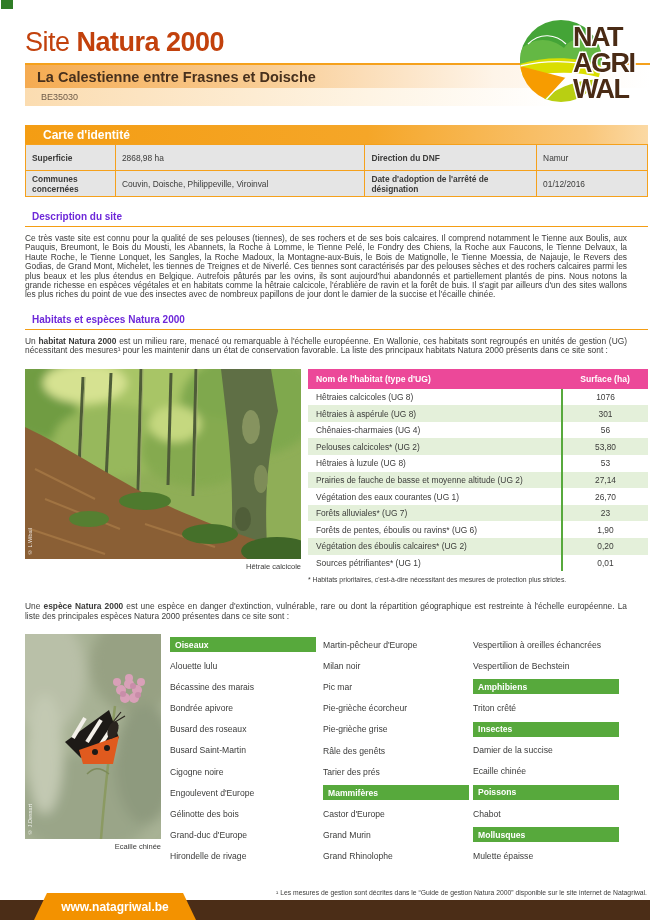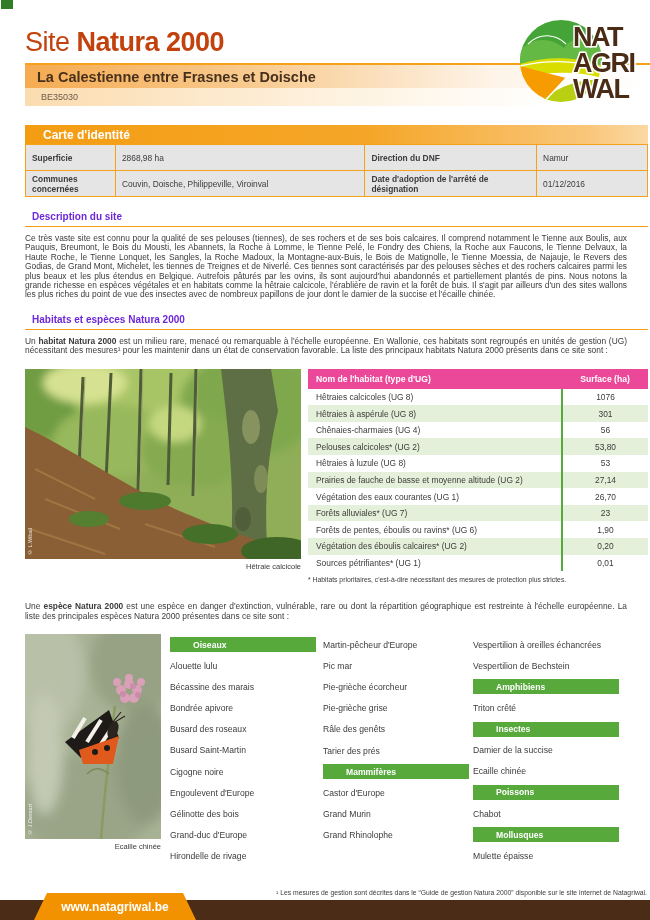--- a/index.html
+++ b/index.html
@@ -57,21 +57,21 @@
   table.hab-table tbody tr:nth-child(even){ background:#E4F0DA; }
   .tbl-note{ font-size:6.8px; margin-top:5px; color:#3b3b3a; }
 
   
   .sp-wrap{ display:flex; margin:13px 2px 0 25px; }
   .sp-photo-col{ width:136px; margin-right:9px; }
   .sp-photo{ position:relative; width:136px; height:205px; overflow:hidden; }
   .sp-cols{ flex:1; display:grid; grid-template-columns:153px 150px 1fr; }
   .sp-row{ height:21.2px; display:flex; align-items:center; font-size:8.6px; }
   .sp-row.hd{ height:15px; margin:3px 0; background:#57A93C; color:#fff; font-weight:bold;
-           padding-left:23px; max-width:146px; min-width:146px; align-self:center; }
+           padding-left:5px; max-width:146px; min-width:146px; align-self:center; }
 
   
   .bottom-note{ position:absolute; right:3px; bottom:24px; font-size:6.8px; color:#3b3b3a; }
   .footer-bar{ position:absolute; left:0; right:0; bottom:0; height:20px; background:#4B2D17; }
   .footer-tab{ position:absolute; left:34px; bottom:0; width:162px; height:27px; background:#F39200;
            clip-path:polygon(8% 0,92% 0,100% 100%,0 100%);
            display:flex; align-items:center; justify-content:center;
            color:#fff; font-weight:bold; font-size:12px; }
 </style>
 </head>
@@ -320,20 +320,21 @@
         <div class="sp-row">Busard des roseaux</div>
         <div class="sp-row">Busard Saint-Martin</div>
         <div class="sp-row">Cigogne noire</div>
         <div class="sp-row">Engoulevent d'Europe</div>
         <div class="sp-row">Gélinotte des bois</div>
         <div class="sp-row">Grand-duc d'Europe</div>
         <div class="sp-row">Hirondelle de rivage</div>
       </div>
       <div>
         <div class="sp-row">Martin-pêcheur d'Europe</div>
+        <div class="sp-row">Milan noir</div>
         <div class="sp-row">Pic mar</div>
         <div class="sp-row">Pie-grièche écorcheur</div>
         <div class="sp-row">Pie-grièche grise</div>
         <div class="sp-row">Râle des genêts</div>
         <div class="sp-row">Tarier des prés</div>
         <div class="sp-row hd">Mammifères</div>
         <div class="sp-row">Castor d'Europe</div>
         <div class="sp-row">Grand Murin</div>
         <div class="sp-row">Grand Rhinolophe</div>
       </div>

